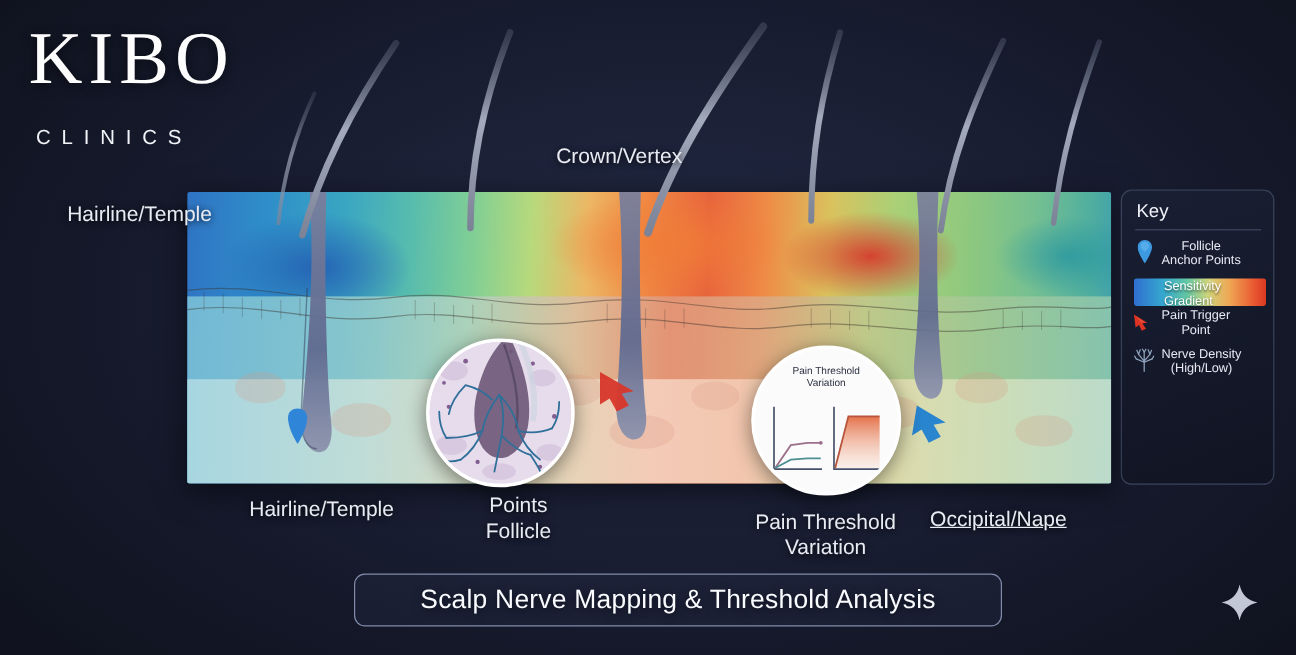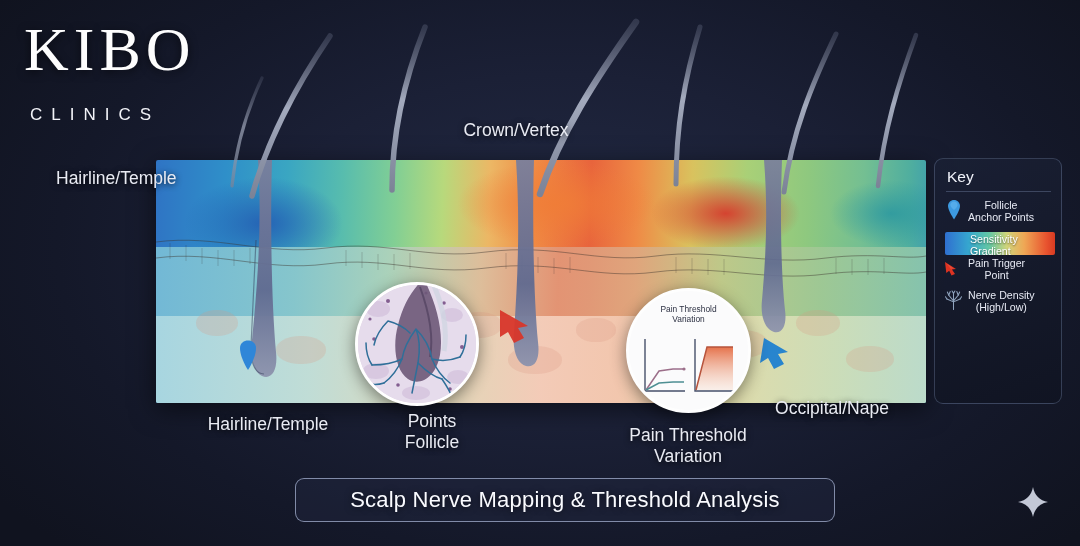--- a/index.html
+++ b/index.html
@@ -203,21 +203,21 @@
       <path name="s" d="M700,27 C684,80 676,128 676,184" stroke-width="5"></path>
       <path d="M836,34 C812,84 792,132 784,192" stroke-width="5"></path>
       <path d="M916,35 C898,84 884,130 878,186" stroke-width="4.5"></path>
       <path d="M262,78 C246,112 236,146 232,186" stroke-width="3.2" opacity=".7"></path>
     </g>
   </svg>
 
   <div class="maplabel" style="left:56px;top:168px;">Hairline/Temple</div>
   <div class="maplabel ctr" style="left:516px;top:120px;">Crown/Vertex</div>
   <div class="maplabel ctr" style="left:268px;top:414px;">Hairline/Temple</div>
-  <div class="maplabel ctr" style="left:832px;top:398px;">Occipital/Nape</div>
+  <div class="maplabel ctr" style="left:832px;top:422px;text-decoration:underline;">Occipital/Nape</div>
 
   <div class="inset" id="inset-nerve">
     <svg width="118" height="118" viewBox="0 0 118 118">
       <rect width="118" height="118" fill="#e6dcec"></rect>
       <g fill="#cdb9d8" opacity=".55">
         <ellipse cx="20" cy="24" rx="12" ry="8"></ellipse>
           <ellipse cx="94" cy="30" rx="11" ry="7"></ellipse>
         <ellipse cx="18" cy="86" rx="13" ry="8"></ellipse>
           <ellipse cx="100" cy="92" rx="11" ry="7"></ellipse>
         <ellipse cx="58" cy="108" rx="14" ry="7"></ellipse>

